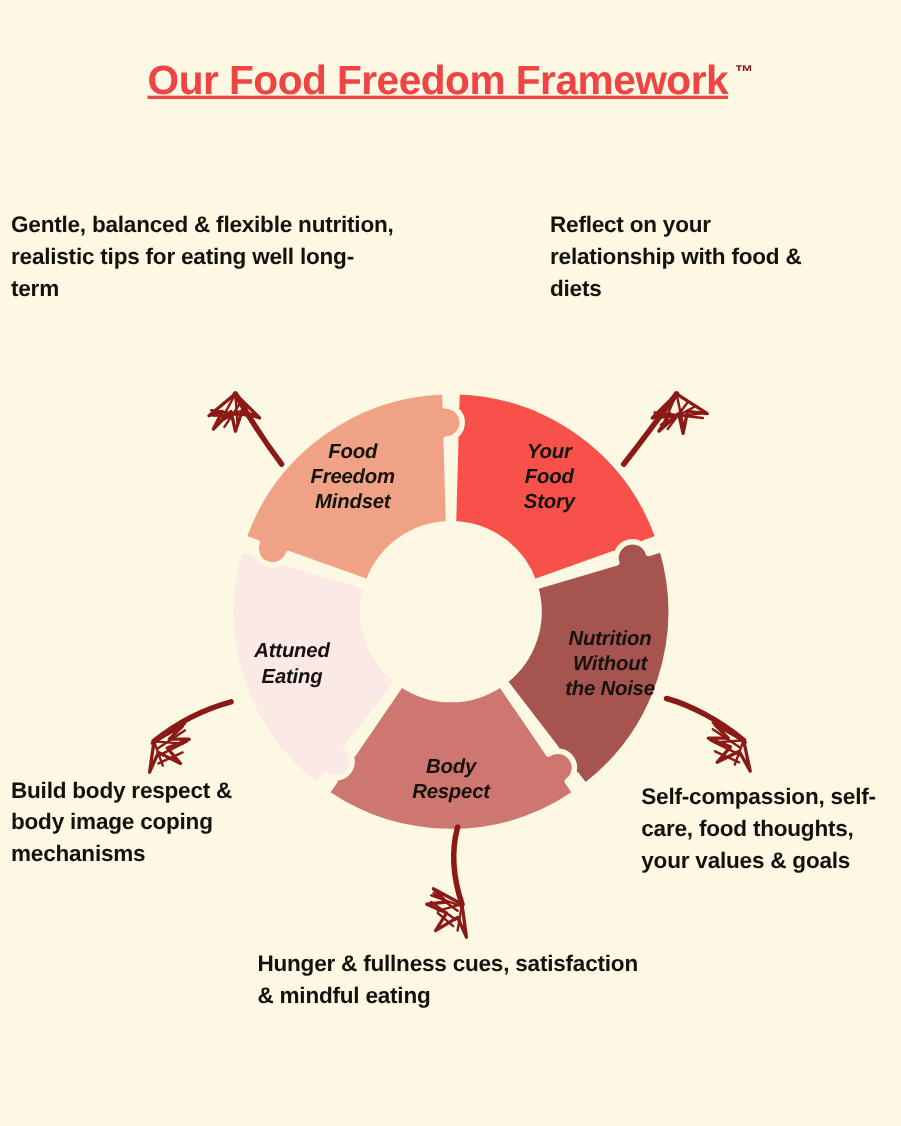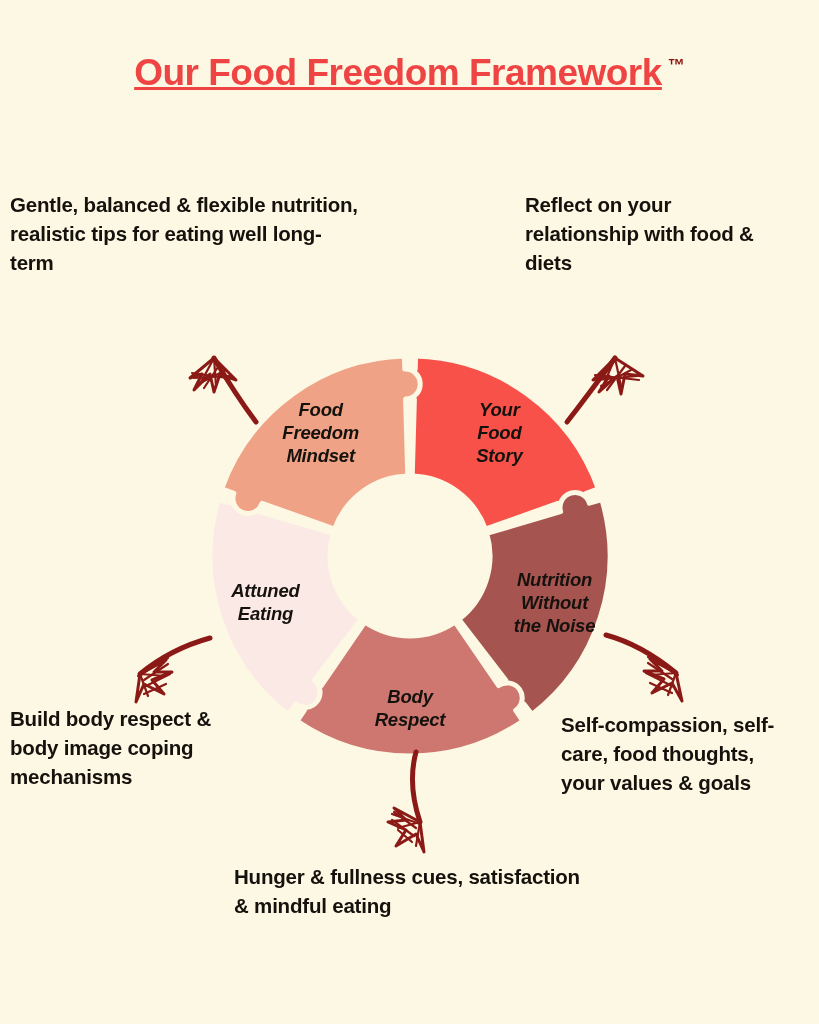--- a/index.html
+++ b/index.html
@@ -47,23 +47,23 @@
   .caption {
     position: absolute;
     color: #15120E;
     font-weight: 700;
     font-size: 20.5px;
     line-height: 1.42;
     text-align: left;
     letter-spacing: -0.2px;
   }
   #caption-nutrition { left: 10px;  top: 190px; width: 350px; }
-  #caption-story     { left: 525px; top: 190px; width: 265px; }
+  #caption-story     { left: 500px; top: 190px; width: 265px; }
   #caption-body      { left: 10px;  top: 704px; width: 235px; }
-  #caption-mindset   { left: 561px; top: 710px; width: 235px; }
+  #caption-mindset   { left: 583px; top: 710px; width: 235px; }
   #caption-attuned   { left: 234px; top: 862px; width: 360px; }
 
   
   #wheel-wrap {
     position: absolute;
     left: 152px;
     top: 298px;
     width: 516px;
     height: 480px;
   }

